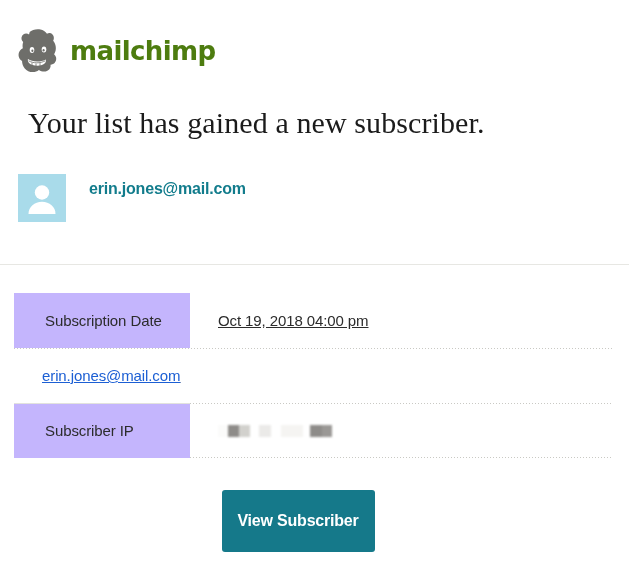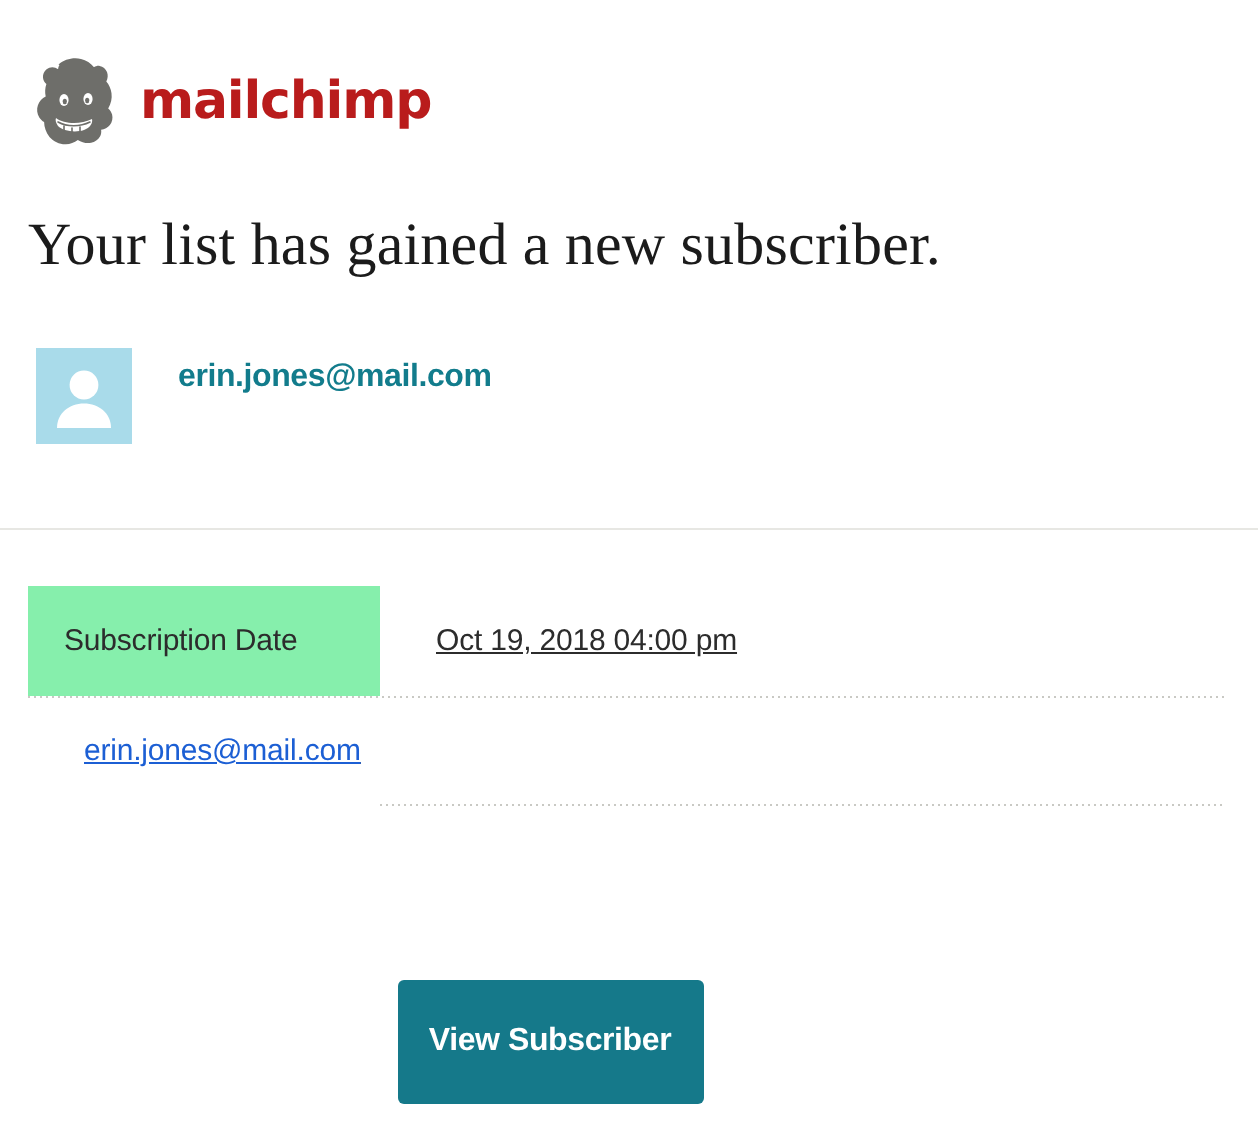--- a/index.html
+++ b/index.html
@@ -27,31 +27,31 @@
   }
   .brand-mark {
     width: 50px;
     height: 48px;
     display: block;
   }
   .brand-word {
     font-family: "DejaVu Sans", sans-serif;
     font-size: 26px;
     font-weight: bold;
-    color: #b91c1c;
+    color: #4d7c0f;
     letter-spacing: -0.6px;
     margin-left: 6px;
     line-height: 1;
     padding-bottom: 2px;
   }
 
   
   .headline {
     position: absolute;
-    left: 14px;
+    left: 28px;
     top: 106px;
     font-family: "Liberation Serif", "DejaVu Serif", serif;
     font-size: 30px;
     font-weight: normal;
     color: #1b1b1b;
     letter-spacing: 0.1px;
     margin: 0;
     white-space: nowrap;
   }
 
@@ -129,23 +129,23 @@
     right: 0;
     bottom: 0;
     height: 1px;
     background-image: repeating-linear-gradient(to right,
                       #c9c9c4 0px, #c9c9c4 1px, transparent 1px, transparent 3px);
   }
   .detail-label {
     position: relative;
     width: 176px;
     flex: 0 0 176px;
-    background: #86efac;
+    background: #c4b5fd;
     box-sizing: border-box;
-    padding-left: 18px;
+    padding-left: 31px;
     display: flex;
     align-items: center;
     font-size: 15px;
     color: #2c2c2c;
     letter-spacing: -0.1px;
   }
   .detail-value {
     position: relative;
     flex: 1 1 auto;
     box-sizing: border-box;
@@ -176,20 +176,21 @@
   }
 
   
   .cta-wrap {
     position: absolute;
     left: 0;
     top: 490px;
     width: 550px;
     display: flex;
     justify-content: center;
+    padding-left: 23px;
   }
   .cta-button {
     background: #15798a;
     color: #ffffff;
     border: none;
     border-radius: 3px;
     width: 153px;
     height: 62px;
     font-family: "Liberation Sans", sans-serif;
     font-size: 16px;
@@ -248,18 +249,35 @@
     <div class="detail-label">Subscription Date</div>
     <div class="detail-value">Oct 19, 2018 04:00 pm</div>
   </div>
 
   <div class="detail-row">
     <div class="detail-value">
       <a href="#">erin.jones@mail.com</a>
     </div>
   </div>
 
+  <div class="detail-row">
+    <div class="detail-label">Subscriber IP</div>
+    <div class="detail-value">
+      <span class="redacted" id="redacted-ip">
+          <span style="width: 10px; background: rgb(251, 251, 250);"></span>
+          <span style="width: 11px; background: rgb(142, 140, 137);"></span>
+          <span style="width: 11px; background: rgb(210, 209, 205);"></span>
+          <span style="width: 9px; background: rgb(255, 255, 255);"></span>
+          <span style="width: 12px; background: rgb(235, 234, 232);"></span>
+          <span style="width: 10px; background: rgb(255, 255, 255);"></span>
+          <span style="width: 22px; background: rgb(245, 244, 242);"></span>
+          <span style="width: 7px; background: rgb(255, 255, 255);"></span>
+          <span style="width: 12px; background: rgb(142, 140, 137);"></span>
+          <span style="width: 10px; background: rgb(154, 152, 149);"></span>
+        </span>
+    </div>
+  </div>
 
 </div>
 
 <div class="cta-wrap">
   <button class="cta-button">View Subscriber</button>
 </div>
 
 </body></html>

